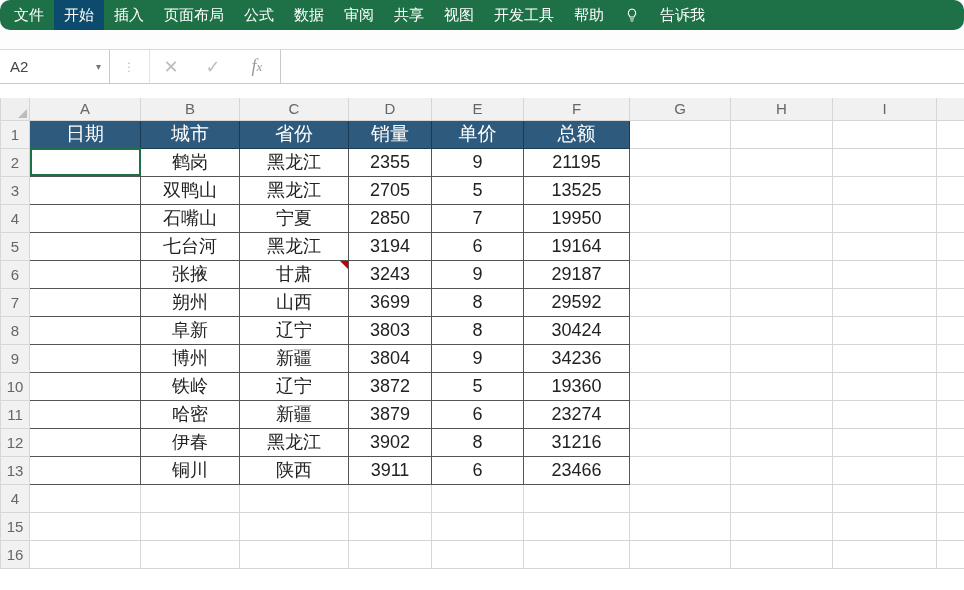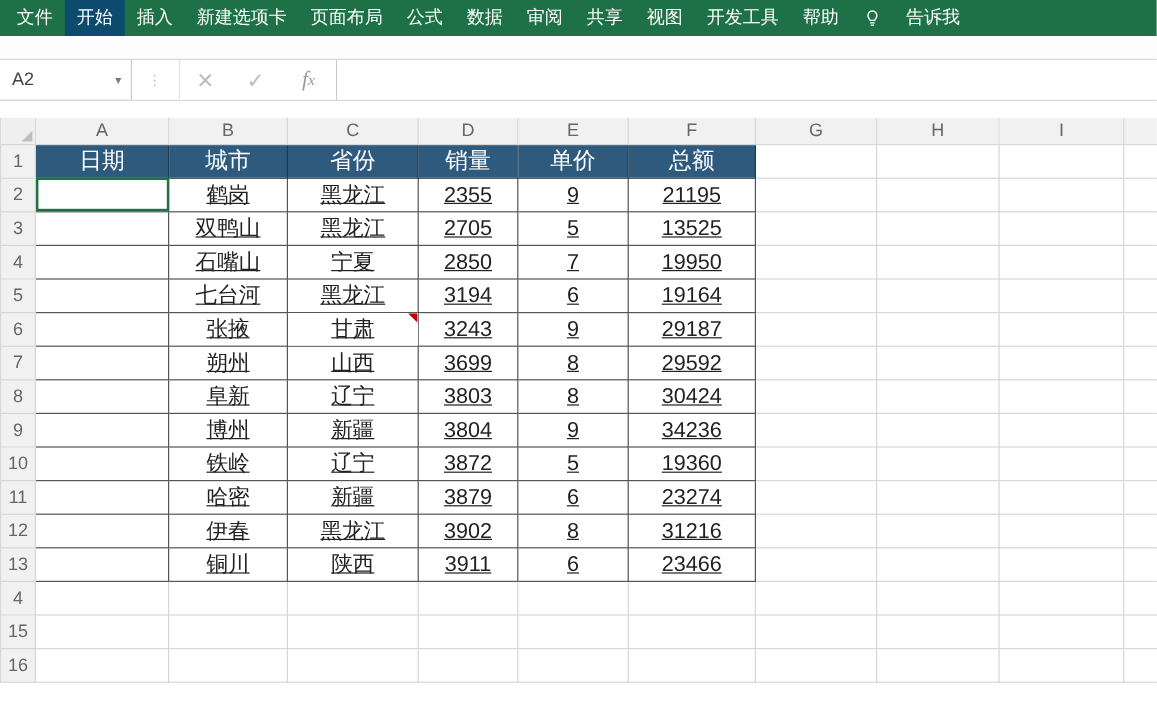--- a/index.html
+++ b/index.html
@@ -15,20 +15,21 @@
   
   .menubar {
     height: 30px;
     background: #1e7146;
     display: flex;
     align-items: center;
     padding: 0 4px;
     color: #fff;
     font-size: 15px;
     white-space: nowrap;
+    border-radius: 10px;
   }
   .menubar .menu-item {
     padding: 0 10px;
     height: 30px;
     line-height: 30px;
     cursor: pointer;
   }
   .menubar .menu-item.active {
     background: #0c4a6e;
   }
@@ -180,21 +181,20 @@
   td.hdrcell {
     background: #2e5a7d !important;
     color: #ffffff;
     font-weight: normal;
     border: 1px solid #1b3b52 !important;
     font-size: 19px;
   }
   td.data {
     border: 1px solid #555 !important;
     color: #222;
-    text-decoration: underline;
   }
   td.blanked {
     border: 1px solid #555 !important;
     background: #fff;
   }
   td.active-cell {
     outline: 2px solid #1e7146;
     outline-offset: -2px;
     position: relative;
     z-index: 2;
@@ -223,21 +223,20 @@
   col.ci { width: 104px; }
   col.cx { width: 30px; }
 </style>
 </head>
 <body>
 
 <div class="menubar">
   <span class="menu-item">文件</span>
   <span class="menu-item active">开始</span>
   <span class="menu-item">插入</span>
-  <span class="menu-item">新建选项卡</span>
   <span class="menu-item">页面布局</span>
   <span class="menu-item">公式</span>
   <span class="menu-item">数据</span>
   <span class="menu-item">审阅</span>
   <span class="menu-item">共享</span>
   <span class="menu-item">视图</span>
   <span class="menu-item">开发工具</span>
   <span class="menu-item">帮助</span>
   <span class="bulb">
     <svg viewBox="0 0 24 24" fill="none" stroke="#fff" stroke-width="1.6">

